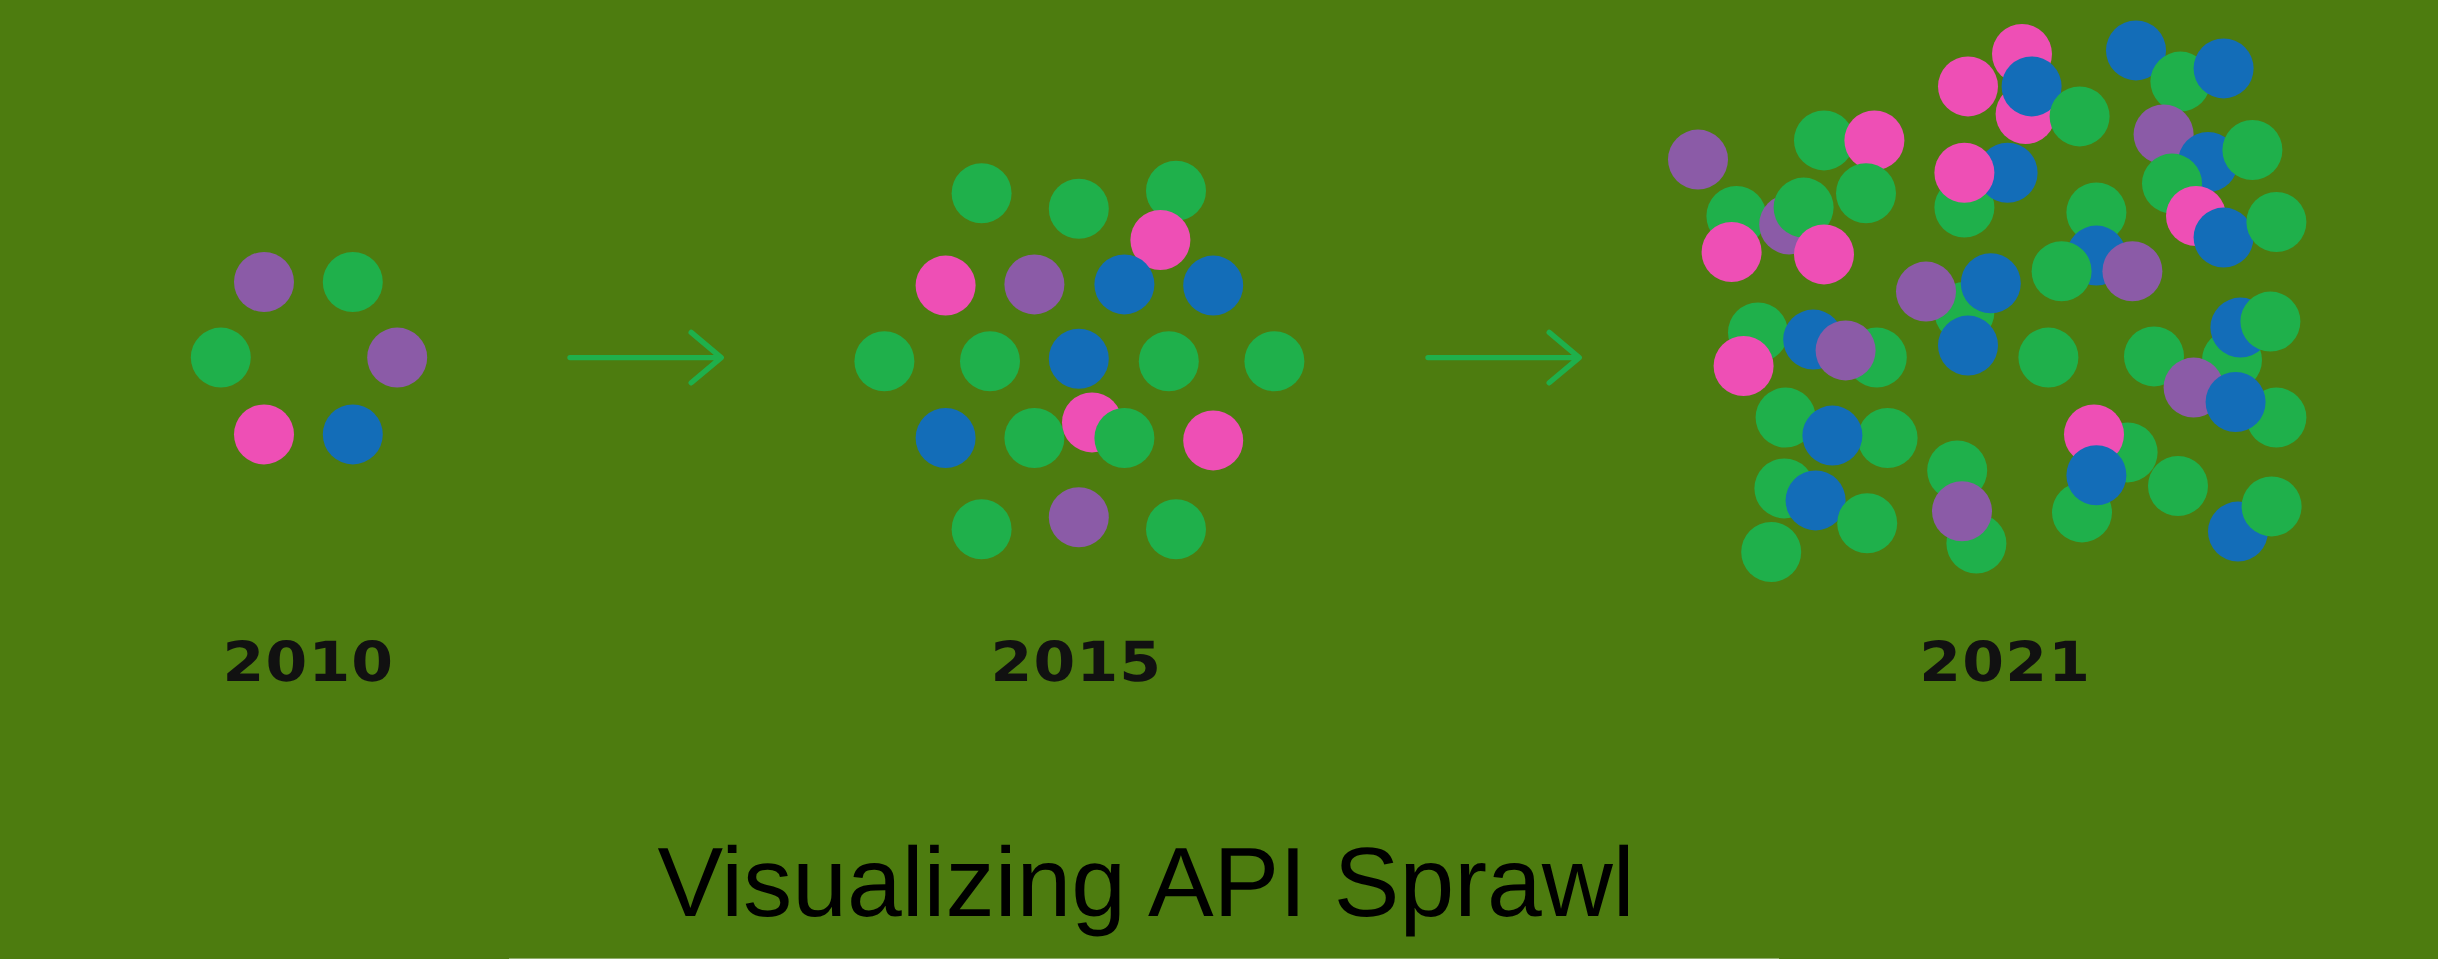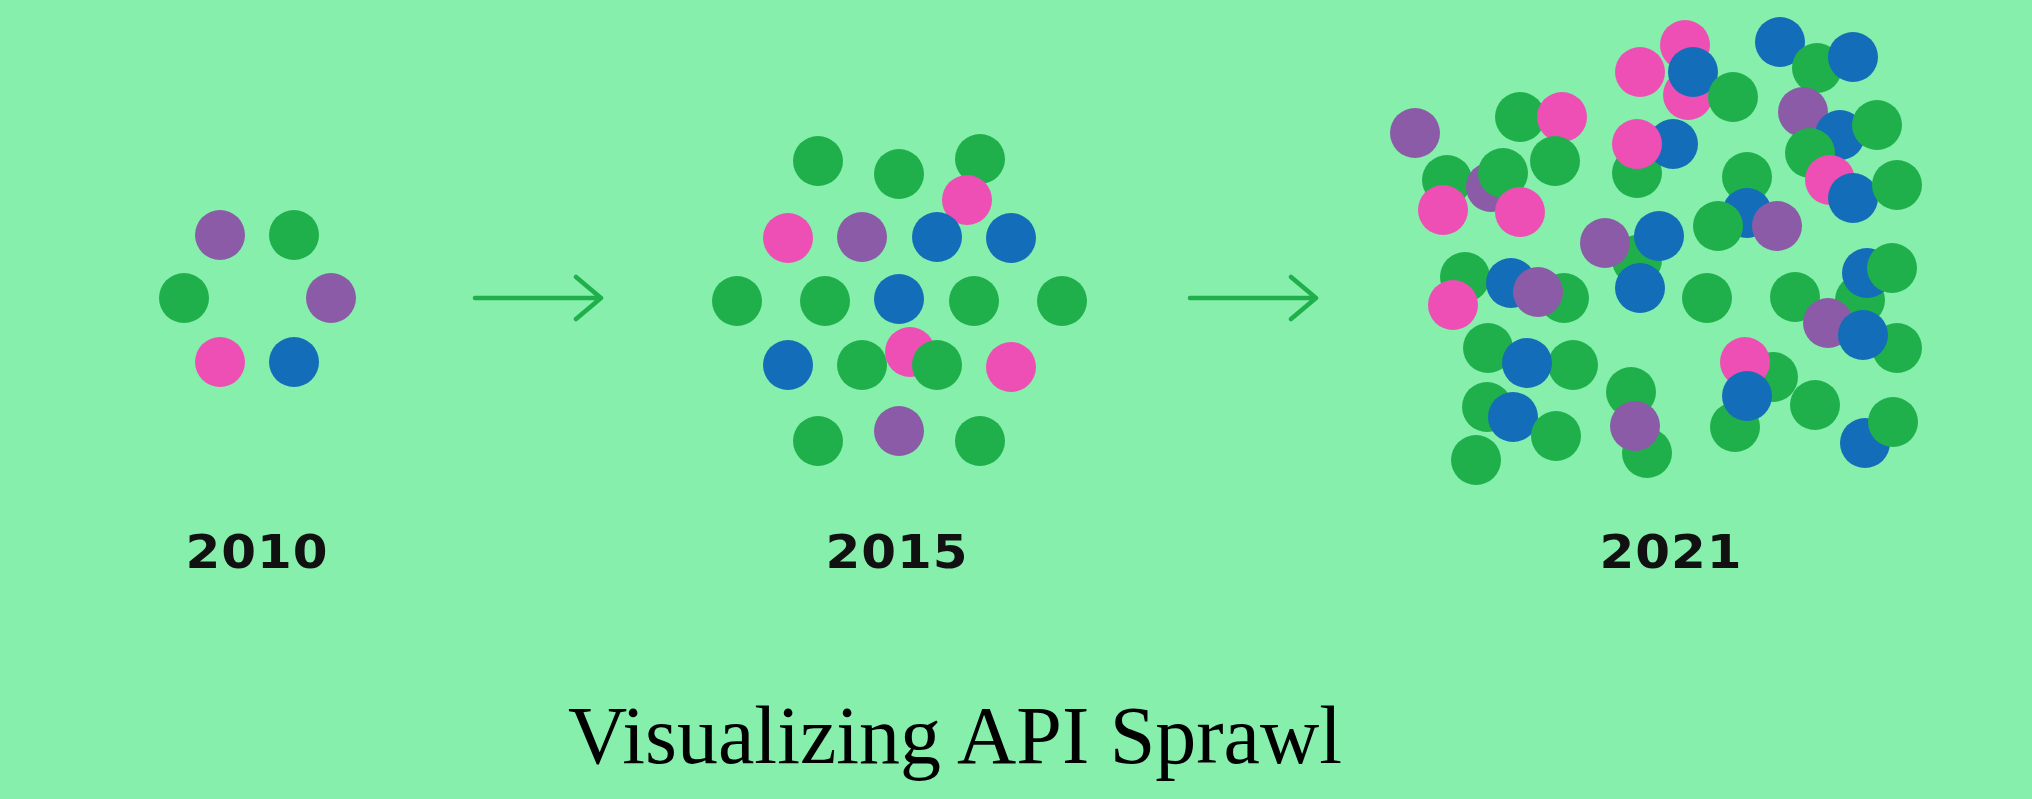--- a/index.html
+++ b/index.html
@@ -5,21 +5,21 @@
     html, body {
       margin: 0;
       padding: 0;
       background: #ffffff;
     }
     #stage {
       position: relative;
       width: 2032px;
       height: 799px;
       overflow: hidden;
-      background: #86efac;
+      background: #4d7c0f;
     }
     #dots-svg {
       position: absolute;
       left: 0;
       top: 0;
       width: 2032px;
       height: 799px;
     }
     .year-label {
       position: absolute;
@@ -33,21 +33,21 @@
       color: #111111;
       line-height: 56px;
       transform: scaleY(0.92);
     }
     #title {
       position: absolute;
       left: 0;
       width: 1910px;
       top: 690px;
       text-align: center;
-      font-family: Liberation Serif, serif;
+      font-family: Liberation Sans, sans-serif;
       font-size: 82px;
       line-height: 92px;
       color: #000000;
     }
   </style>
 </head>
 <body>
 
 <div id="stage">
   <svg id="dots-svg" viewBox="0 0 2032 799" xmlns="http://www.w3.org/2000/svg">

